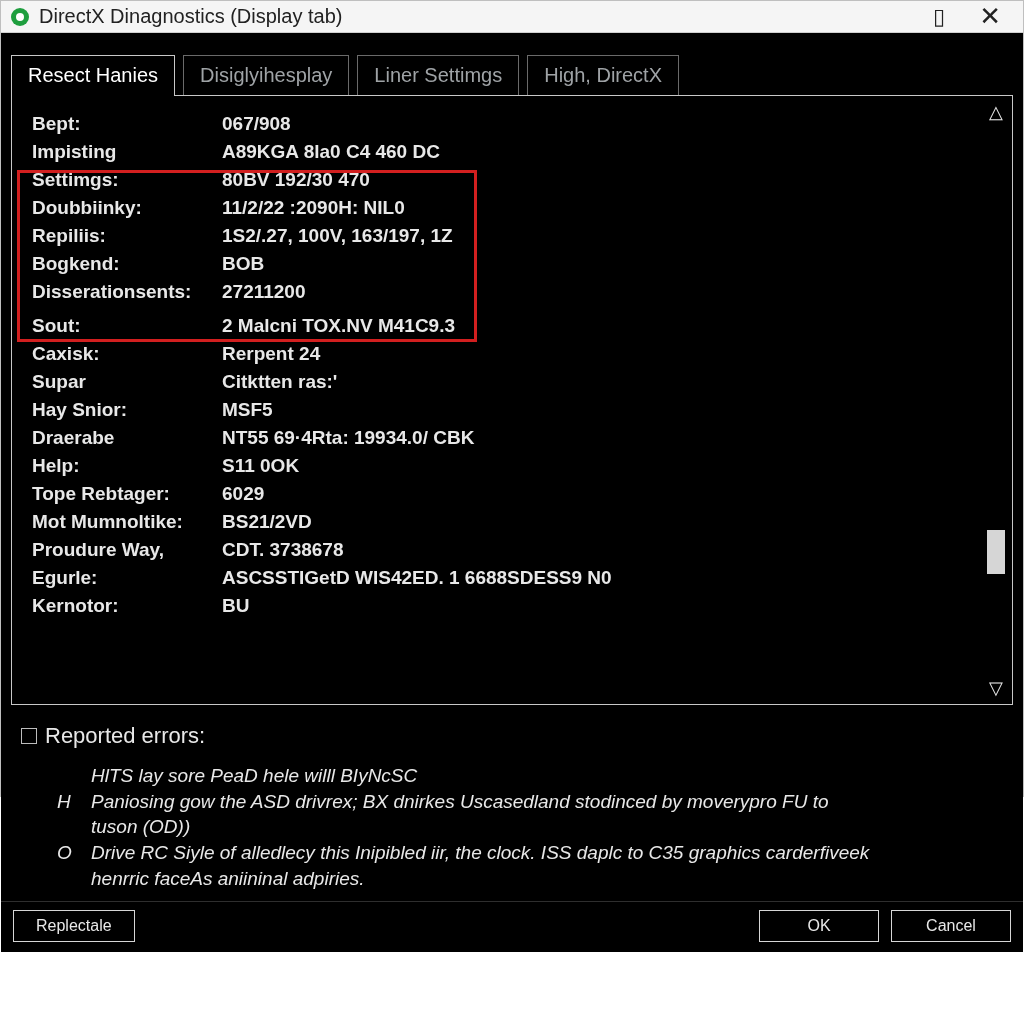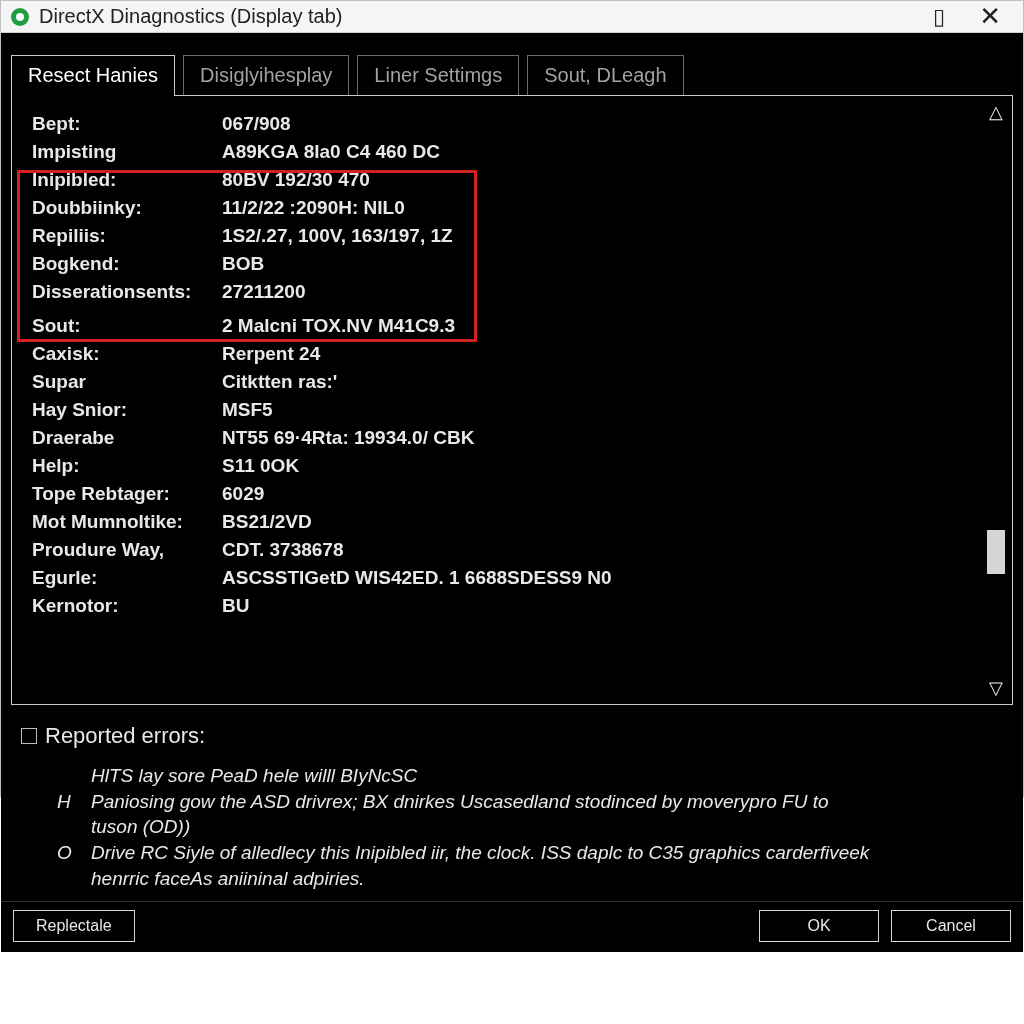--- a/index.html
+++ b/index.html
@@ -190,38 +190,38 @@
       <span class="glyph close">✕</span>
     </div>
   </div>
 
   <div class="client">
 
     <div class="tabs">
       <div class="tab active"><span>Resect Hanies</span></div>
       <div class="tab"><span>Disiglyihesplay</span></div>
       <div class="tab"><span>Liner Settimgs</span></div>
-      <div class="tab"><span>Sout, DLeagh</span></div>
+      <div class="tab"><span>High, DirectX</span></div>
     </div>
 
     <div class="panel-wrap">
       <div class="panel">
         <div class="panel-inner">
           <table class="info">
             <tbody id="info-body">
                 <tr>
                   <td class="k">Bept:</td>
                   <td class="v">067/908</td>
                 </tr>
                 <tr>
                   <td class="k">Impisting</td>
                   <td class="v">A89KGA 8la0 C4 460 DC</td>
                 </tr>
                 <tr>
-                  <td class="k">Inipibled:</td>
+                  <td class="k">Settimgs:</td>
                   <td class="v">80BV 192/30 470</td>
                 </tr>
                 <tr>
                   <td class="k">Doubbiinky:</td>
                   <td class="v">11/2/22 :2090H: NIL0</td>
                 </tr>
                 <tr>
                   <td class="k">Repiliis:</td>
                   <td class="v">1S2/.27, 100V, 163/197, 1Z</td>
                 </tr>

